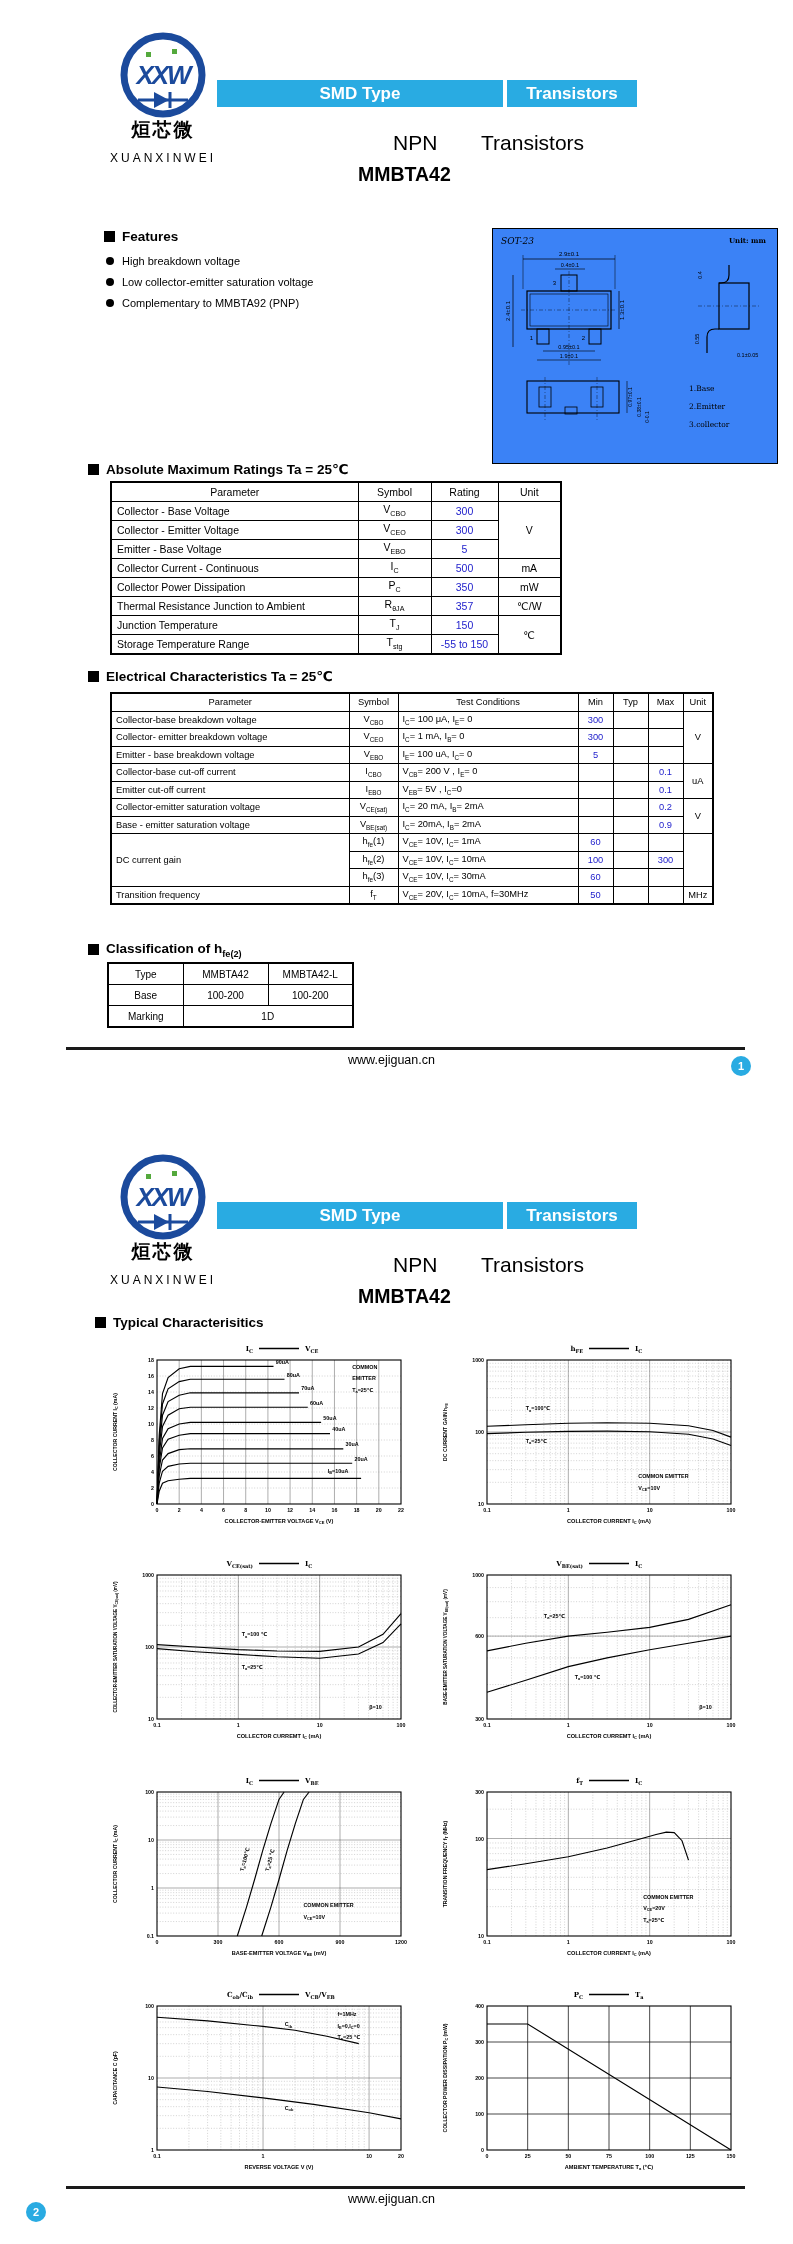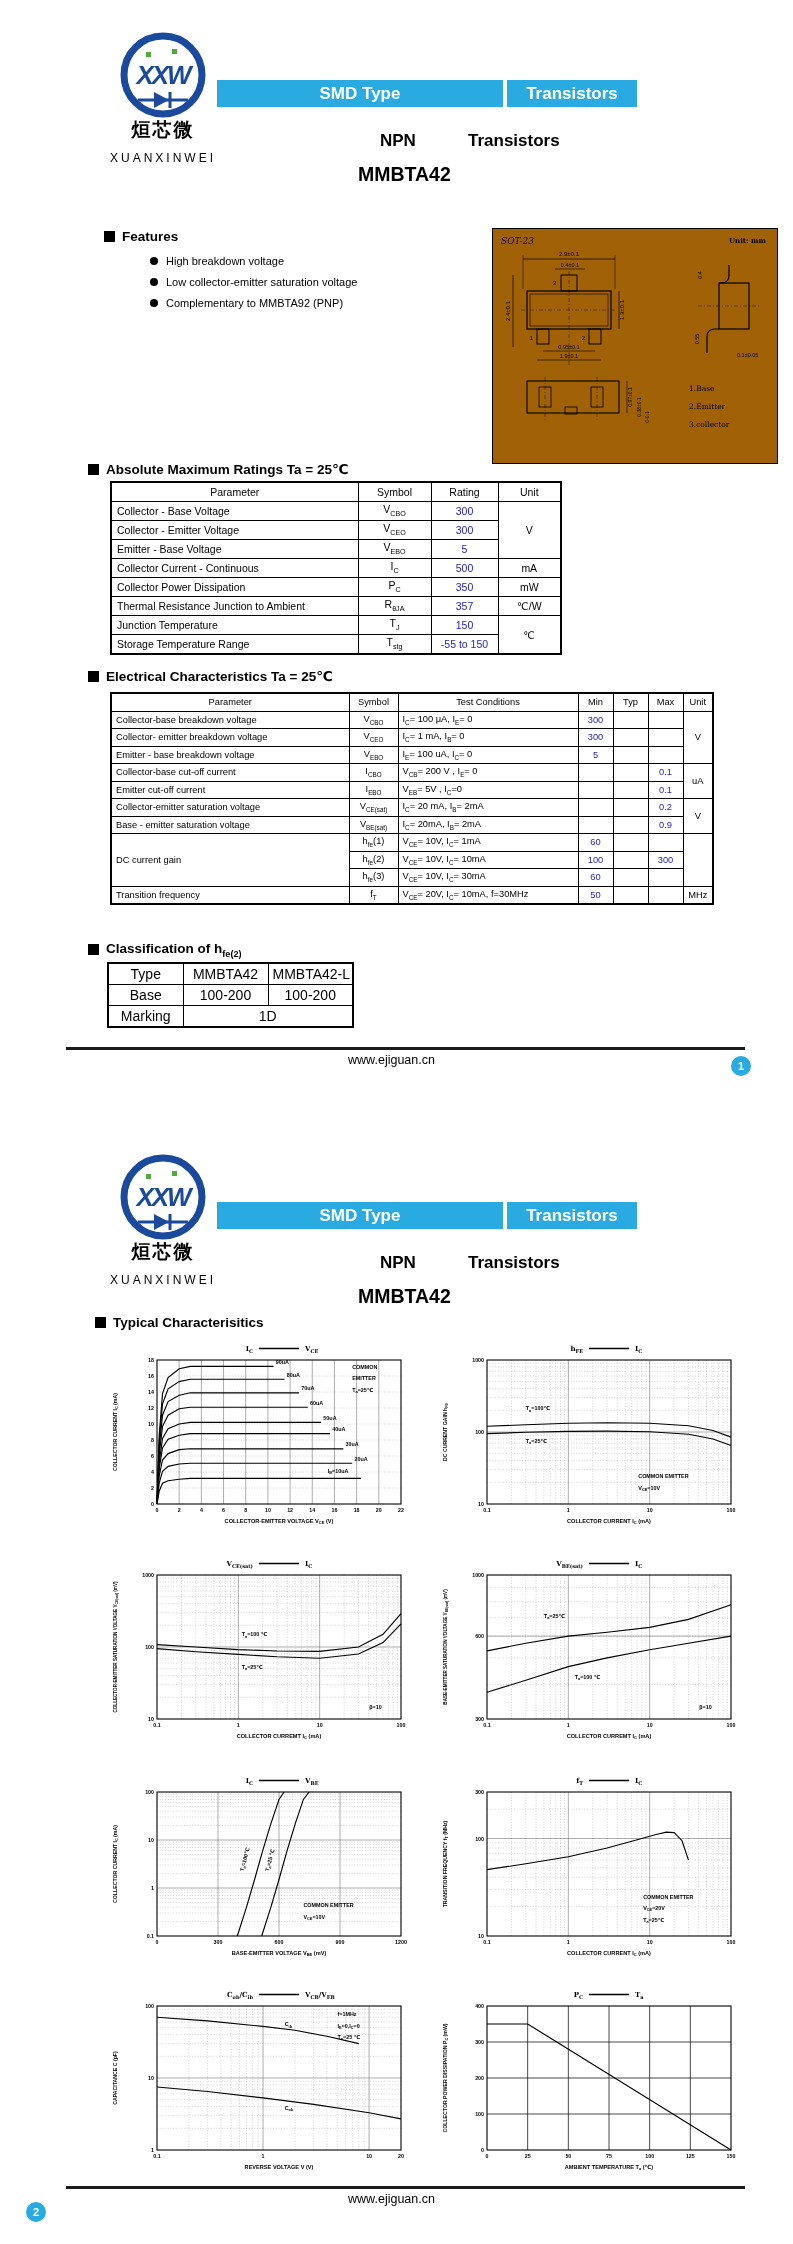--- a/index.html
+++ b/index.html
@@ -3,34 +3,34 @@
 <meta charset="utf-8">
 <style>
   html,body{margin:0;padding:0;background:#ffffff;}
   body{width:793px;height:2244px;position:relative;font-family:"Liberation Sans","DejaVu Sans",sans-serif;color:#000;}
   .page{position:absolute;left:0;width:793px;height:1122px;background:#fff;overflow:hidden;}
   #p1{top:0;} #p2{top:1122px;}
   .abs{position:absolute;}
   .brand-cn{font-size:19px;font-weight:bold;text-align:center;letter-spacing:2px;}
   .brand-en{font-size:12px;text-align:center;letter-spacing:3px;}
   .banner-seg{background:#29ABE2;color:#fff;font-size:17px;font-weight:600;text-align:center;height:27px;line-height:27px;}
-  .devtype{font-size:17px;font-weight:bold;}
+  .devtype{font-size:21px;font-weight:normal;margin-left:13px;}
   .partno{font-size:19.5px;font-weight:bold;}
   .sec{font-size:13.5px;font-weight:bold;display:flex;align-items:center;gap:7px;}
   .sq{width:11px;height:11px;background:#000;flex:0 0 auto;}
-  .feat{font-size:11px;display:flex;align-items:center;gap:8px;margin-left:44px;}
+  .feat{font-size:11px;display:flex;align-items:center;gap:8px;}
   .dot{width:8px;height:8px;border-radius:50%;background:#000;flex:0 0 auto;}
-  .pkgbox{border:1.5px solid #000;background:#a16207;}
+  .pkgbox{border:1.5px solid #000;background:#3b82f6;}
   .dtable{position:absolute;border-collapse:collapse;table-layout:fixed;background:#fff;border:2px solid #000;}
   .dtable td,.dtable th{border:1px solid #000;overflow:hidden;white-space:nowrap;font-weight:normal;}
   .t-abs{font-size:10.5px;width:450px;}
   .t-abs td,.t-abs th{height:18px;padding:0 5px;}
   .t-elec{font-size:9.3px;width:602px;}
   .t-elec td,.t-elec th{height:16.5px;padding:0 4px;}
-  .t-class{font-size:14px;width:245px;}
+  .t-class{font-size:10px;width:245px;}
   .t-class td,.t-class th{height:20px;padding:0 4px;text-align:center;}
   .c{text-align:center;}
   .l{text-align:left;}
   .rating{color:#2222CC;}
   sub{font-size:0.68em;}
   .hr{position:absolute;background:#1a1a1a;height:2.5px;}
   .site{position:absolute;left:0;width:783px;text-align:center;font-size:12.5px;}
   .page-badge{position:absolute;width:20px;height:20px;border-radius:50%;background:#29ABE2;color:#fff;font-size:11px;font-weight:bold;line-height:20px;text-align:center;}
   svg.chart{position:absolute;width:312px;height:200px;}
 </style>

